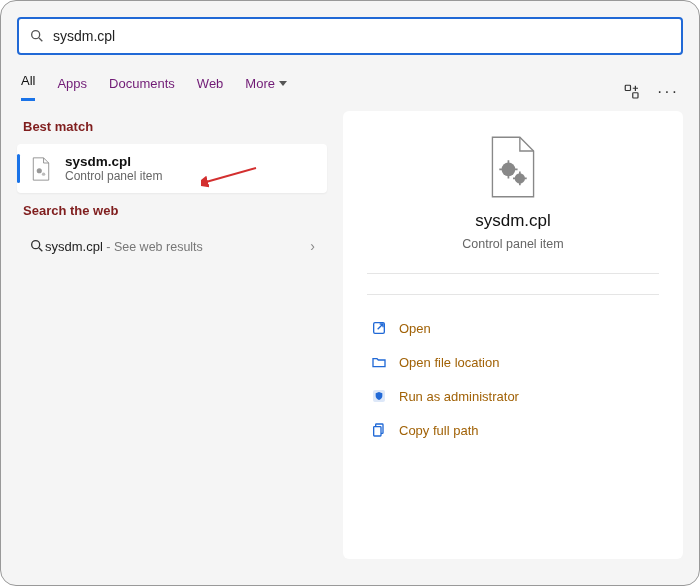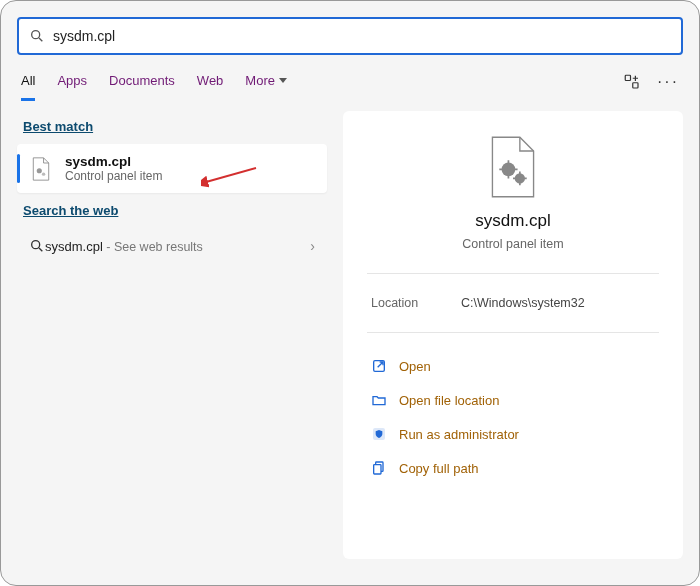--- a/index.html
+++ b/index.html
@@ -14,34 +14,34 @@
       border: 2px solid #2169d6; border-radius: 4px;
       background: #fff; display: flex; align-items: center;
       padding: 0 10px;
     }
     .search-icon-svg { width: 16px; height: 16px; stroke: #555; fill: none; stroke-width: 2; }
     .search-input {
       flex: 1; border: none; outline: none; font-size: 14px;
       margin-left: 8px; color: #222; caret-color: #222;
     }
     .filters {
-      display: flex; align-items: flex-start; gap: 22px;
+      display: flex; align-items: flex-end; gap: 22px;
       padding: 10px 20px 0 20px; font-size: 13px; color: #555;
       position: relative;
     }
     .filter-item { padding-bottom: 10px; cursor: pointer; color: #701a75; }
     .filter-item.active { color: #111; font-weight: 500; border-bottom: 3px solid #1a73e8; }
     .filter-more { display: flex; align-items: center; gap: 4px; }
     .filters-right { position: absolute; right: 20px; display: flex; align-items: center; gap: 16px; }
     .more-dots { font-size: 16px; letter-spacing: 2px; color: #333; cursor: pointer; }
     .chevron-down { display:inline-block; width:0; height:0; border-left:4px solid transparent; border-right:4px solid transparent; border-top:5px solid #555;}
     .content { display: flex; padding: 10px 16px 16px 16px; gap: 16px; height: calc(100% - 110px);}
     .left-col { flex: 0 0 310px; }
     .right-col { flex: 1; background: #fff; border-radius: 6px; padding: 24px 24px 10px 24px; display:flex; flex-direction:column;}
-    .section-label { font-size: 13px; font-weight: 600; color: #0c4a6e; margin: 8px 0 10px 6px; text-decoration: underline; }
+    .section-label { font-size: 13px; font-weight: 600; color: #7f1d1d; margin: 8px 0 10px 6px; }
     .best-match-card {
       background: #fff; border-radius: 4px; display: flex; align-items: center;
       padding: 10px 12px; gap: 12px; position: relative;
       box-shadow: 0 1px 2px rgba(0,0,0,0.05);
     }
     .best-match-card::before {
       content:""; position:absolute; left:0; top:10px; bottom:10px; width:3px; background:#1a73e8; border-radius:2px;
     }
     .file-icon-sm { width: 24px; height: 24px; }
     .bm-title { font-size: 13.5px; font-weight: 600; color: #111; }
@@ -141,24 +141,20 @@
               <line x1="20" y1="22" x2="20" y2="38"></line>
               <line x1="12" y1="30" x2="28" y2="30"></line>
               <line x1="30" y1="32" x2="30" y2="44"></line>
               <line x1="24" y1="38" x2="36" y2="38"></line>
             </g>
         </svg>
         <div class="preview-title">sysdm.cpl</div>
         <div class="preview-sub">Control panel item</div>
       </div>
       <div class="divider"></div>
-      <div class="meta-row">
-        <div class="meta-label">Location</div>
-        <div class="meta-value">C:\Windows\system32</div>
-      </div>
       <div class="divider"></div>
 
       <div class="action-row">
         <svg viewBox="0 0 24 24" fill="none" stroke="#2169d6" stroke-width="2">
             <rect x="4" y="4" width="16" height="16" rx="2"></rect>
             <path d="M10 14 L18 6 M13 6 h5 v5"></path>
           </svg>
         <span>Open</span>
       </div>
       <div class="action-row">

